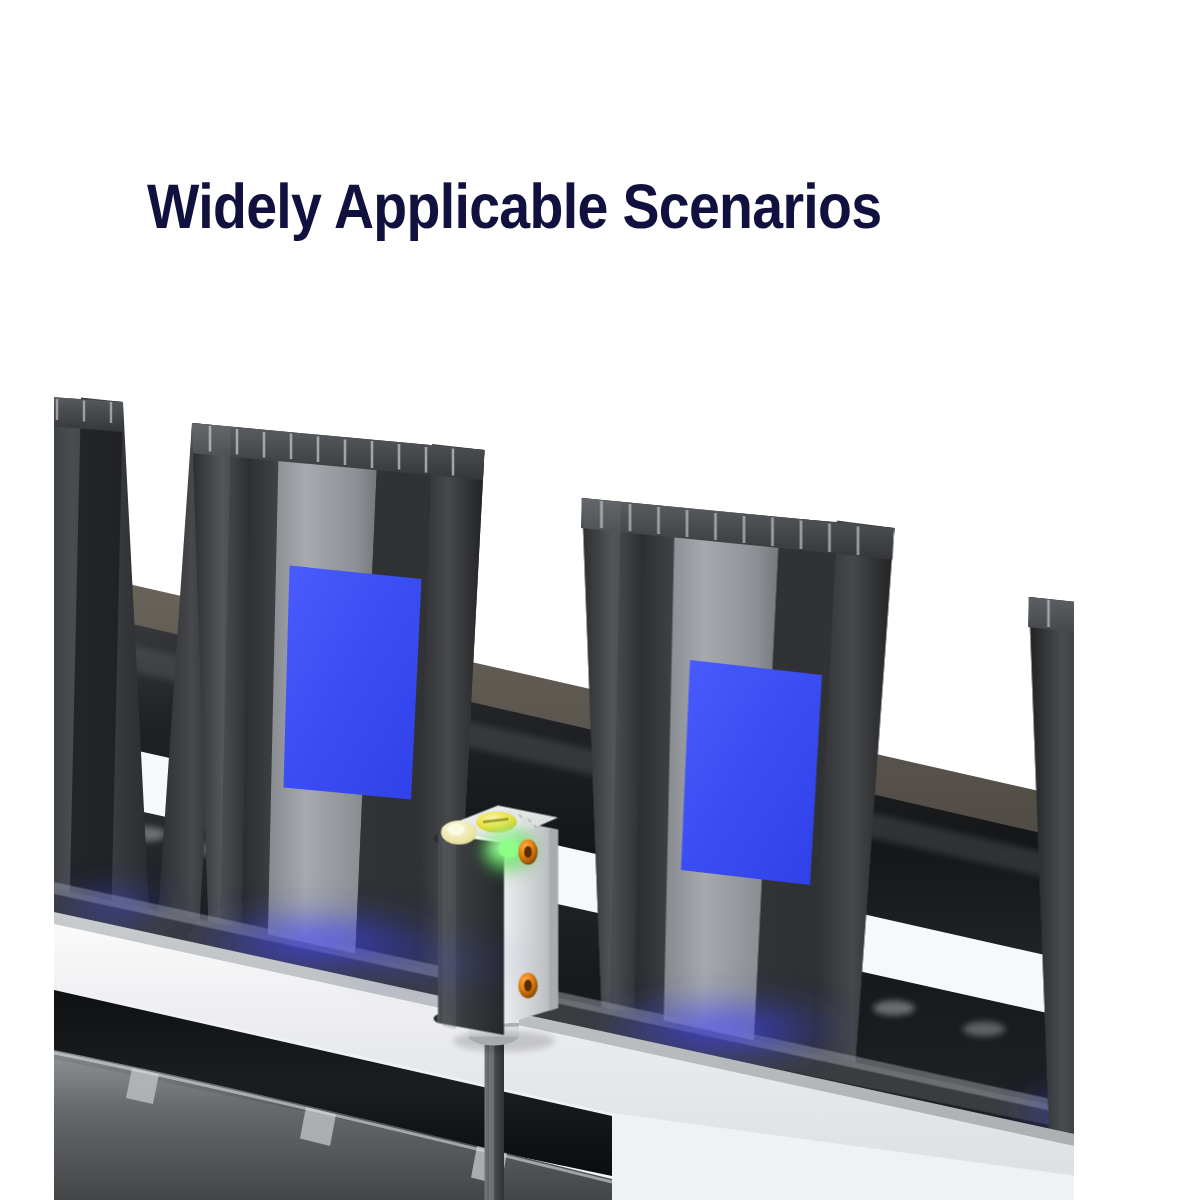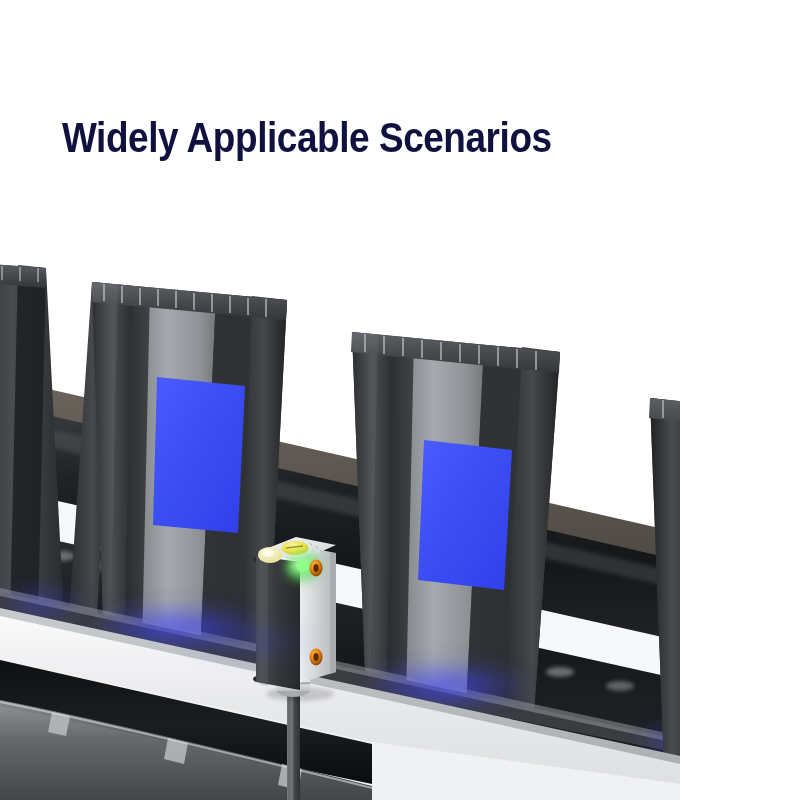--- a/index.html
+++ b/index.html
@@ -1,20 +1,20 @@
 <!DOCTYPE html>
 <html><head>
 <meta charset="utf-8">
 <title>Widely Applicable Scenarios</title>
 <style>
   html,body{margin:0;padding:0;background:#fff;}
   body{width:800px;height:800px;overflow:hidden;
        font-family:"Liberation Sans","DejaVu Sans",sans-serif;}
 
-  #stage{position:relative;width:680px;height:800px;background:#ffffff;overflow:hidden;}
+  #stage{position:relative;width:680px;height:800px;background:#ffffff;overflow:hidden;margin-left:36px;}
 
   
   #headline{
     position:absolute;left:62px;top:112px;
     font-size:42px;line-height:52px;
     font-weight:bold;
     letter-spacing:-0.5px;
     transform:scaleX(.88);
     transform-origin:left center;
     color:#11113f;

